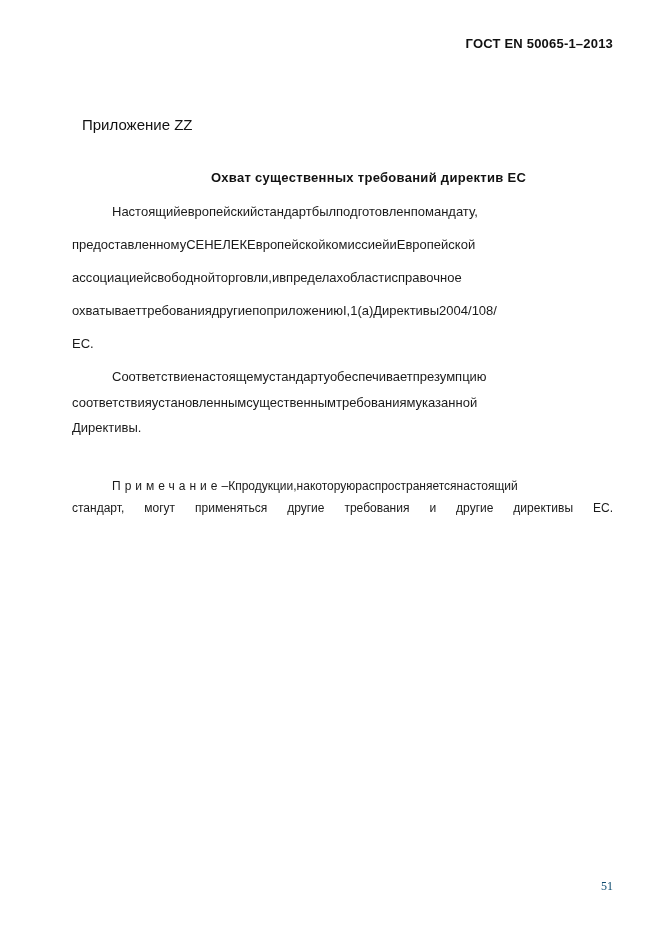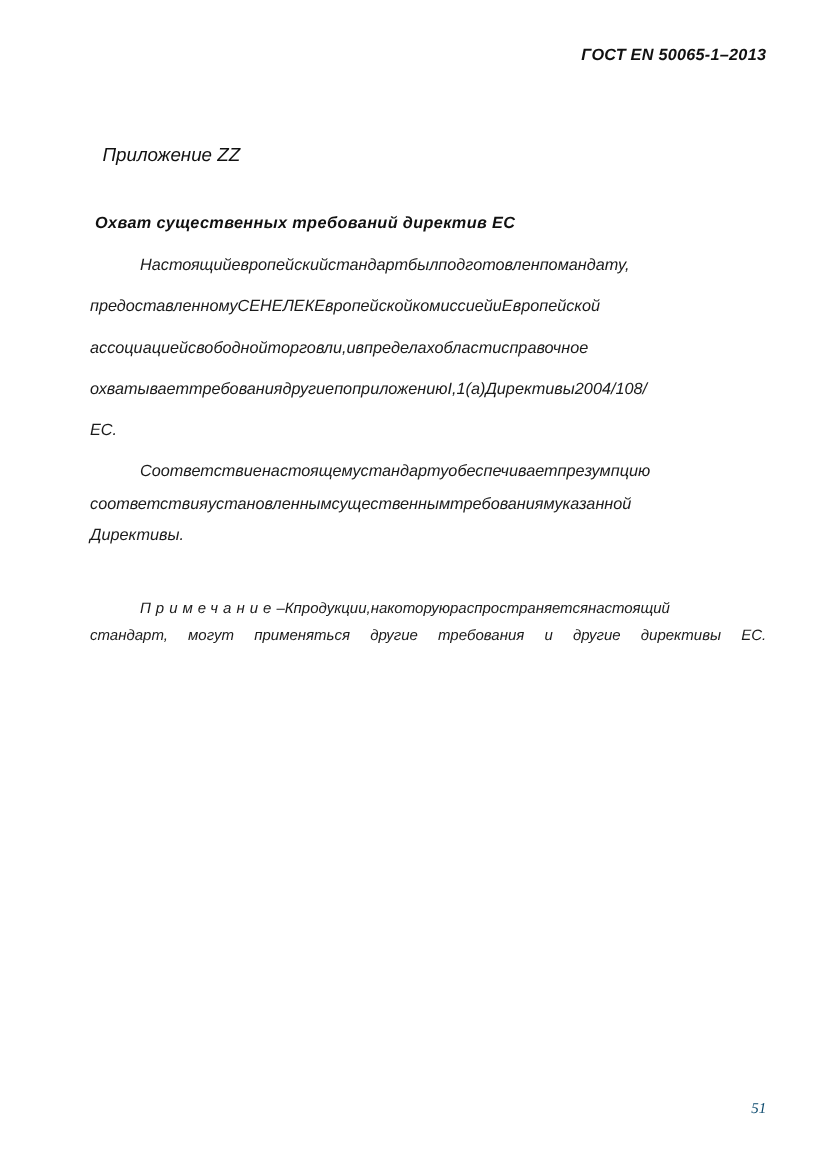--- a/index.html
+++ b/index.html
@@ -13,21 +13,20 @@
       position: relative;
       overflow: hidden;
       color: #111111;
       font-family: "Liberation Sans", sans-serif;
     }
     .page {
       position: absolute;
       left: 0; top: 0;
       width: 661px; height: 823px;
       background: #ffffff;
-      font-style: italic;
     }
     .doc-code {
       position: absolute;
       top: 36px;
       right: 48px;
       font-size: 13px;
       font-weight: bold;
       letter-spacing: 0.2px;
     }
     .annex-title {
@@ -40,20 +39,21 @@
       font-size: 15px;
       line-height: 18px;
     }
     .annex-heading {
       position: absolute;
       top: 170px;
       left: 0;
       width: 100%;
       padding-left: 76px;
       box-sizing: border-box;
+      text-align: center;
       font-size: 13px;
       font-weight: bold;
       letter-spacing: 0.3px;
     }
     .body-text {
       position: absolute;
       left: 72px;
       width: 541px;
       font-size: 13px;
       text-align: justify;

